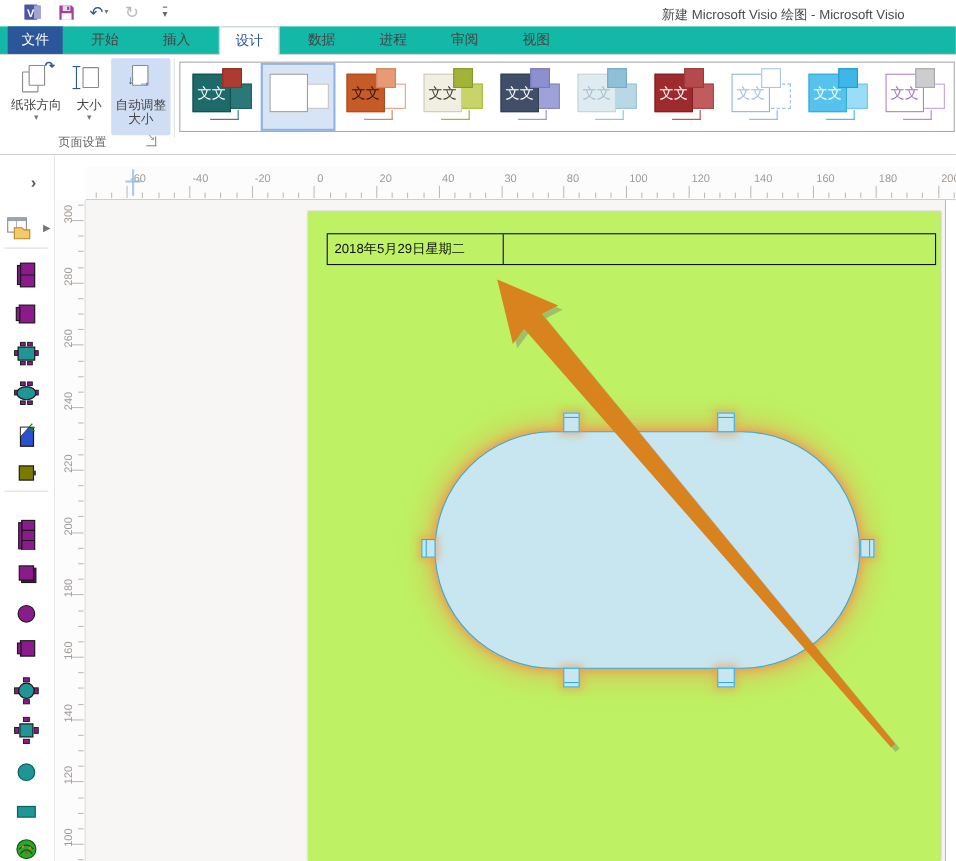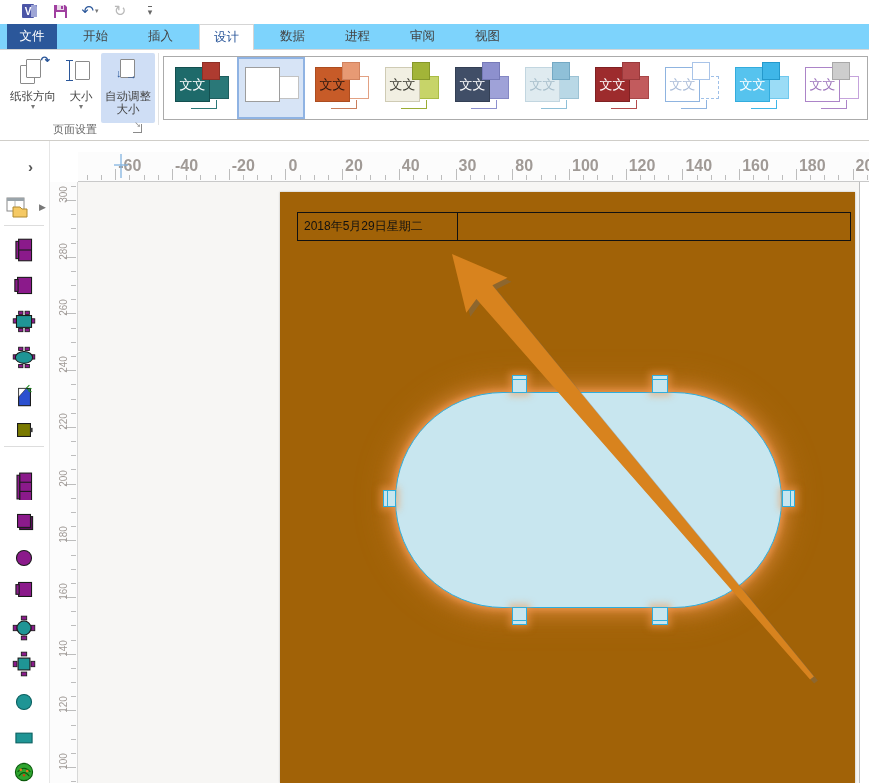--- a/index.html
+++ b/index.html
@@ -12,21 +12,21 @@
   .qat { position:absolute; left:20px; top:2px; display:flex; align-items:center; gap:10px; }
   .qat-btn { display:inline-flex; align-items:center; justify-content:center;
     width:20px; height:18px; font-size:15px; color:#2B579A; cursor:pointer; }
   .qat-btn.disabled { color:#B9B9B9; }
   .qat-mini { font-size:7px; color:#777; margin-left:1px; }
   .qat-caret { font-size:9px; color:#666; border-top:1px solid #666; line-height:8px; padding-top:1px; }
   .wtitle { position:absolute; left:565px; right:10px; top:5px; text-align:center;
     font-size:12px; color:#4A4A4A; white-space:nowrap; }
 
   
-  .tabsrow { position:absolute; left:0; top:24px; width:100%; height:26px; background:#7dd3fc;
+  .tabsrow { position:absolute; left:0; top:24px; width:100%; height:26px; background:#14b8a6;
     border-bottom:1px solid #D5D5D5; display:flex; align-items:stretch; }
   .file-tab { width:50px; margin-left:7px; background:#2B579A; color:#fff; font-size:12.5px;
     display:flex; align-items:center; justify-content:center; cursor:pointer; }
   .tab { padding:0 14px; font-size:12.5px; color:#444; display:flex; align-items:center;
     justify-content:center; cursor:pointer; margin-left:12px; }
   .tab.selected { background:#fff; color:#2B579A; border:1px solid #D5D5D5; border-bottom:none;
     margin-bottom:-1px; }
 
   
   .ribbon { position:absolute; left:0; top:50px; width:100%; height:91px; background:#fff;
@@ -75,21 +75,21 @@
     display:flex; align-items:center; justify-content:center; }
 
   .vruler { position:absolute; left:50px; top:41px; width:28px; bottom:0; background:#FCFCFC;
     border-right:1px solid #D8D8D8; overflow:hidden; }
   .vtick { position:absolute; right:1px; height:1px; background:#BDBDBD; }
   .vlabel { position:absolute; left:1px; width:24px; text-align:center; font-size:10px;
     color:#A09A96; transform:rotate(-90deg); }
   .hruler { position:absolute; left:78px; top:11px; right:0; height:30px; background:#FCFCFC;
     border-bottom:1px solid #C9C9C9; overflow:hidden; }
   .htick { position:absolute; bottom:1px; width:1px; background:#BDBDBD; }
-  .hlabel { position:absolute; top:5px; font-size:16px; color:#A09A96;font-weight:bold; }
+  .hlabel { position:absolute; top:5px; font-size:10px; color:#A09A96; }
   .hcursor-v { position:absolute; top:2px; width:2px; height:24px; background:rgba(130,180,225,.65); }
   .hcursor-h { position:absolute; top:12px; width:14px; height:2px; background:rgba(130,180,225,.65); }
 
   .canvas { position:absolute; left:78px; top:41px; right:10px; bottom:0; background:#F7F6F4; overflow:hidden; }
   .vscroll { position:absolute; right:0; top:41px; bottom:0; width:10px; background:#FFF;
     border-left:1px solid #BDBDBD; cursor:pointer; }
 
   .page { position:absolute; left:202px; top:10px; width:575px; height:591px;
     box-shadow:0 0 2px rgba(0,0,0,.25); }
 
@@ -136,20 +136,21 @@
             <rect x="8" y="2" width="2" height="3" fill="#A040A0"></rect>
             <rect x="3" y="8" width="9" height="6" fill="#fff"></rect>
           </svg>
       </span>
       <span class="qat-btn">↶<span class="qat-mini">▾</span></span>
       <span class="qat-btn disabled">↻</span>
       <span class="qat-btn">
           <span class="qat-caret">▾</span>
         </span>
     </div>
+    <div class="wtitle">新建 Microsoft Visio 绘图 - Microsoft Visio</div>
   </header>
 
   <nav class="tabsrow">
     <div class="file-tab">文件</div>
     <div class="tab">开始</div>
     <div class="tab">插入</div>
     <div class="tab selected">设计</div>
     <div class="tab">数据</div>
     <div class="tab">进程</div>
     <div class="tab">审阅</div>
@@ -503,21 +504,21 @@
         <div class="hlabel" style="left: 550.72px;">120</div>
         <div class="hlabel" style="left: 607.44px;">140</div>
         <div class="hlabel" style="left: 664.16px;">160</div>
         <div class="hlabel" style="left: 720.88px;">180</div>
         <div class="hlabel" style="left: 777.6px;">200</div>
         <div class="hcursor-v" style="left: 42.24px;"></div>
         <div class="hcursor-h" style="left: 36.24px;"></div>
       </div>
 
     <div class="canvas">
-      <div class="page" id="page" style="background: #a16207;">
+      <div class="page" id="page" style="background: #bef264;">
         <div class="header-box">
           <div class="hb-date">2018年5月29日星期二</div>
         </div>
         <div class="stadium" id="stadium" style="background: rgb(200, 230, 239);"></div>
         <div class="stab t" style="left: 232px; top: 183px; width: 15px; height: 18px; background: rgb(200, 230, 239);"></div>
         <div class="stab t" style="left: 372px; top: 183px; width: 16px; height: 18px; background: rgb(200, 230, 239);"></div>
         <div class="stab b" style="left: 232px; top: 415px; width: 15px; height: 18px; background: rgb(200, 230, 239);"></div>
         <div class="stab b" style="left: 372px; top: 415px; width: 16px; height: 18px; background: rgb(200, 230, 239);"></div>
         <div class="stab l" style="left: 103px; top: 298px; width: 13px; height: 17px; background: rgb(200, 230, 239);"></div>
         <div class="stab r" style="left: 502px; top: 298px; width: 13px; height: 17px; background: rgb(200, 230, 239);"></div>

